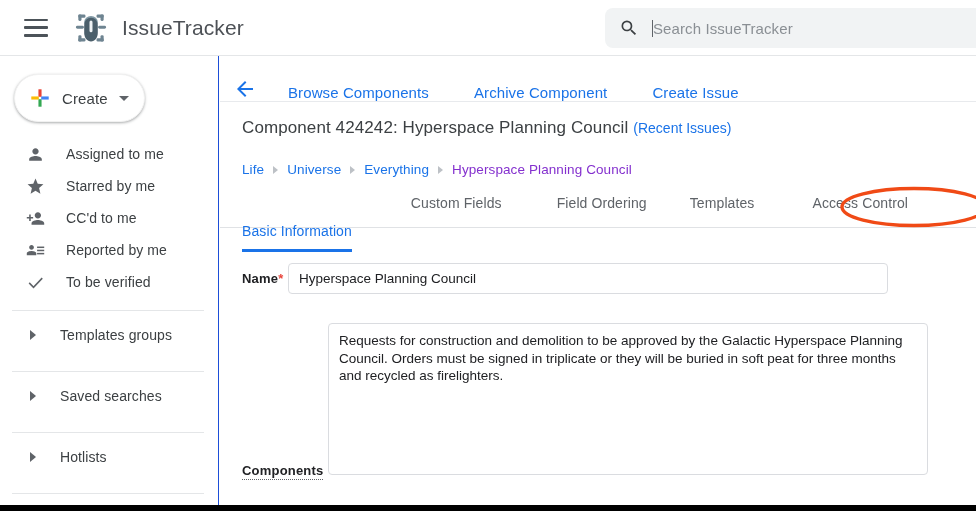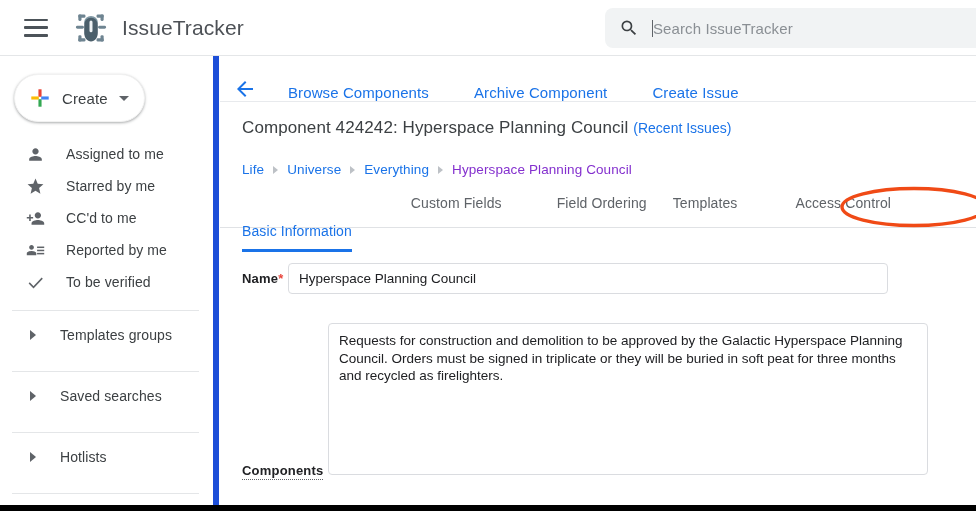--- a/index.html
+++ b/index.html
@@ -45,21 +45,21 @@
     width: 1px; height: 17px; background: #5f6368; margin-left: 13px; flex:none;
   }
   .search-ph {
     font-size: 15px; color: #8a8f94; margin-left: 0px;
     white-space: nowrap; letter-spacing: .1px;
   }
 
   
   .sidebar {
     position: absolute; left: 0; top: 56px; width: 219px; height: 449px;
-    background: #fff; border-right: 6px solid #1d4ed8;
+    background: #fff; border-right: 1px solid #1d4ed8;
   }
   .create-btn {
     margin: 18px 0 0 14px; width: 131px; height: 48px;
     background: #fff; border: 1px solid #f1f1f1; border-radius: 24px;
     box-shadow: 0 1px 3px rgba(60,64,67,.30), 0 1px 2px rgba(60,64,67,.15);
     display: flex; align-items: center; cursor: pointer;
   }
   .plus-icon { width: 22px; height: 22px; margin-left: 14px; flex:none; }
   .create-label { font-size: 15px; color: #3c4043; margin-left: 11px; letter-spacing:.1px; }
   .caret-down {
@@ -124,21 +124,21 @@
     display: flex; align-items: flex-start; padding-left: 22px;
   }
   .tab {
     font-size: 14px; color: #5f6368; cursor: pointer;
     padding-bottom: 10px; white-space: nowrap; letter-spacing:.1px;
   }
   .tab.active { color: #1a73e8; border-bottom: 3px solid #1a73e8; }
   .t0 { margin-left: 0; margin-top: 28px; }
   .t1 { margin-left: 59px; }
   .t2 { margin-left: 55px; }
-  .t3 { margin-left: 26px; text-align: center; }
+  .t3 { margin-left: 43px; text-align: center; }
   .t4 { margin-left: 58px; }
 
   .annot-ellipse {
     position: absolute; left: 616px; top: -10px;
     width: 160px; height: 44px; pointer-events: none; overflow: visible;
   }
 
   .form { padding: 27px 0 0 22px; }
   .field-label {
     font-size: 13px; font-weight: bold; color: #202124; letter-spacing: .2px;

